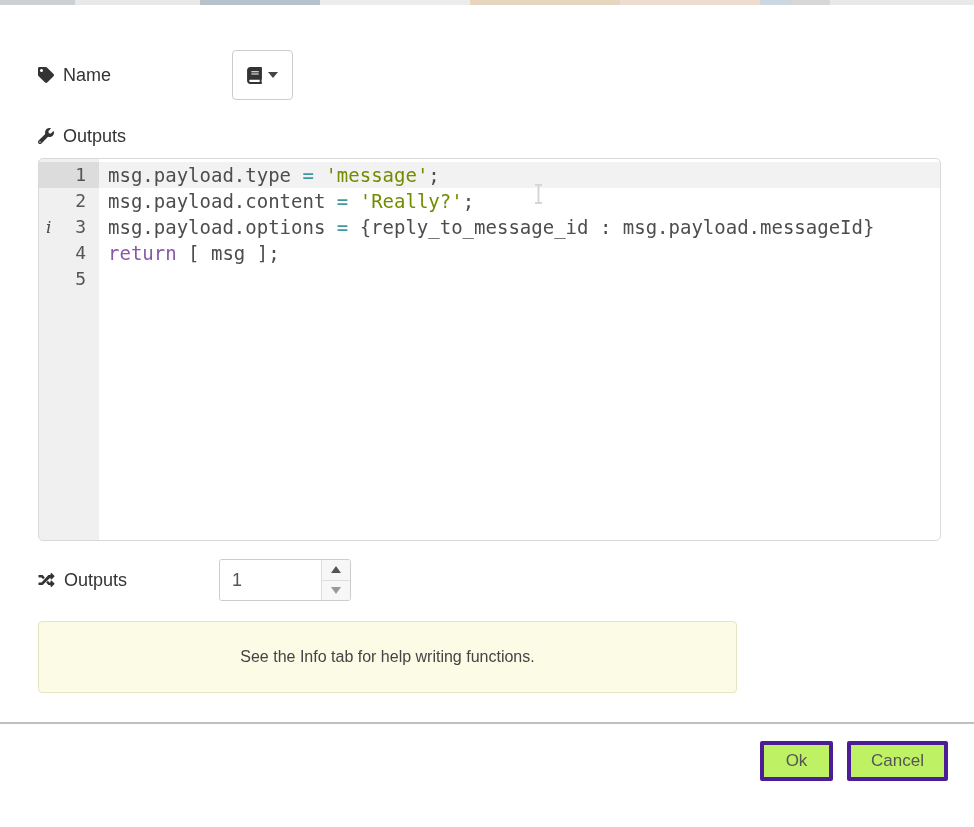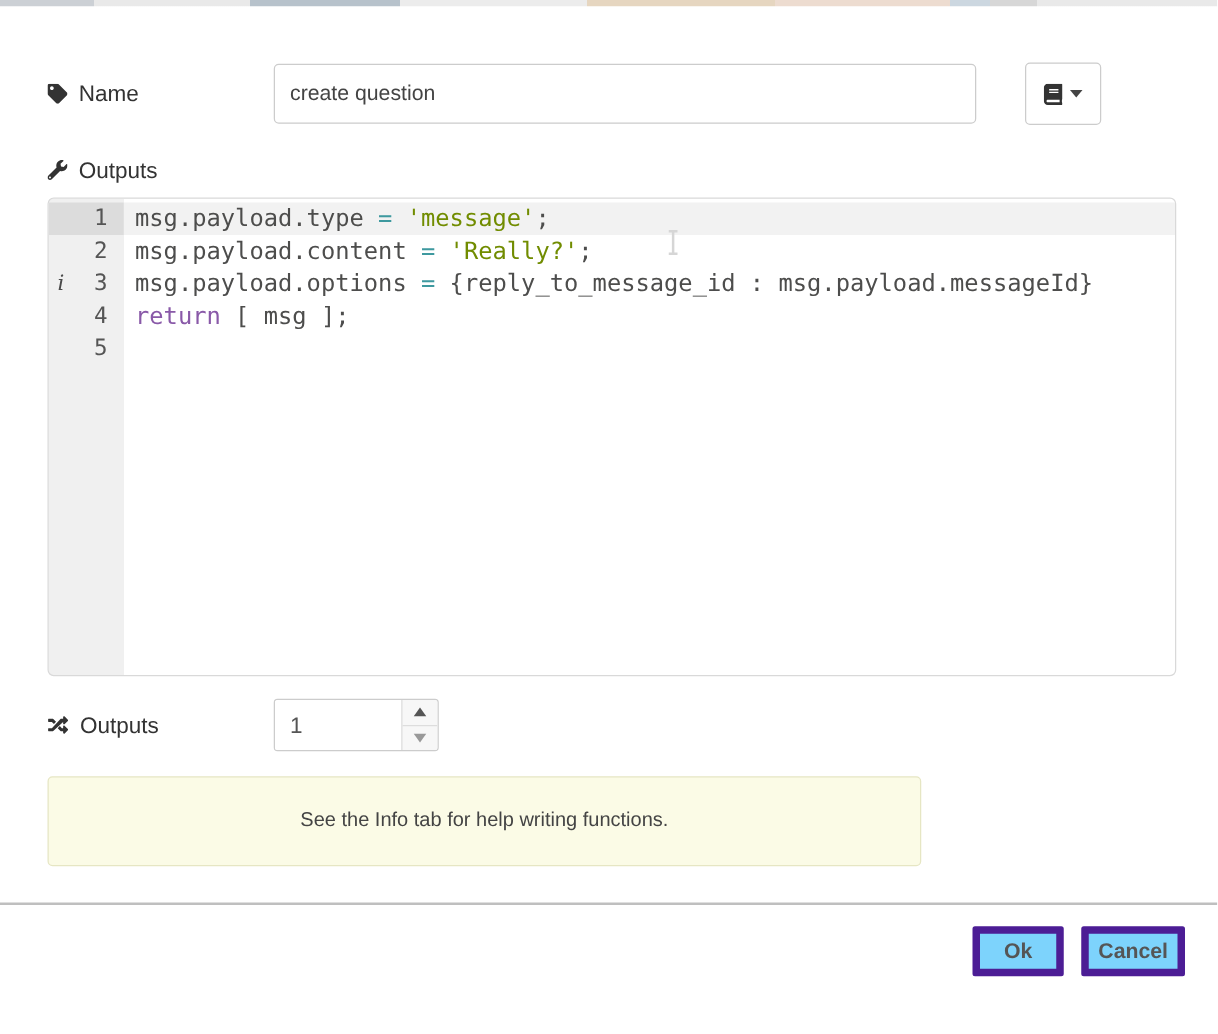--- a/index.html
+++ b/index.html
@@ -99,44 +99,43 @@
     margin-top:20px;width:699px;background:var(--tip-background);
     border:1px solid #e6e6c3;border-radius:4px;padding:26px 18px;
     font-size:16px;color:#444;text-align:center;
   }
   
   .dialog-footer{
     margin-top:29px;border-top:2px solid #bfbfbf;
     padding:17px 26px 0 0;display:flex;justify-content:flex-end;gap:14px;
   }
   .btn{
-    height:40px;background:#7dd3fc;border:6px solid #4c1d95;border-radius:2px;
-    font-size:17px;color:#555;cursor:pointer;font-family:"Liberation Sans",sans-serif;font-weight:bold;
+    height:40px;background:#bef264;border:4px solid #4c1d95;border-radius:2px;
+    font-size:17px;color:#555;cursor:pointer;font-family:"Liberation Sans",sans-serif;
   }
   .btn-ok{width:73px;}
-  .btn-cancel{width:83px;}
+  .btn-cancel{width:101px;}
 </style>
 </head>
 <body>
 
 <div class="screen">
 
   <div class="workspace-strip"></div>
 
 
   <div class="dialog-body">
 
     <div class="form-row name-row">
       <label class="row-label">
         <svg width="16" height="16" viewBox="0 0 512 512" fill="#333">
             <path d="M0 252.118V48C0 21.49 21.49 0 48 0h204.118a48 48 0 0 1 33.941 14.059l211.882 211.882c18.745 18.745 18.745 49.137 0 67.882L293.823 497.941c-18.745 18.745-49.137 18.745-67.882 0L14.059 286.059A48 48 0 0 1 0 252.118zM112 64c-26.51 0-48 21.49-48 48s21.49 48 48 48 48-21.49 48-48-21.49-48-48-48z"></path>
           </svg>
         <span>Name</span>
       </label>
-      <input class="name-input" type="text" value="create question" style="">
       <button class="library-btn">
         <svg width="15" height="17" viewBox="0 0 448 512" fill="#333">
             <path d="M448 360V24c0-13.3-10.7-24-24-24H96C43 0 0 43 0 96v320c0 53 43 96 96 96h328c13.3 0 24-10.7 24-24v-16c0-7.5-3.5-14.3-8.9-18.7-4.2-15.4-4.2-59.3 0-74.7 5.4-4.3 8.9-11.1 8.9-18.6zM128 134c0-3.3 2.7-6 6-6h212c3.3 0 6 2.7 6 6v20c0 3.3-2.7 6-6 6H134c-3.3 0-6-2.7-6-6v-20zm0 64c0-3.3 2.7-6 6-6h212c3.3 0 6 2.7 6 6v20c0 3.3-2.7 6-6 6H134c-3.3 0-6-2.7-6-6v-20zm253.4 250H96c-17.7 0-32-14.3-32-32 0-17.6 14.4-32 32-32h285.4c-1.9 17.1-1.9 46.9 0 64z"></path>
           </svg>
         <span class="caret-down"></span>
       </button>
     </div>
 
     <div class="form-row func-label-row">
       <label class="row-label">

